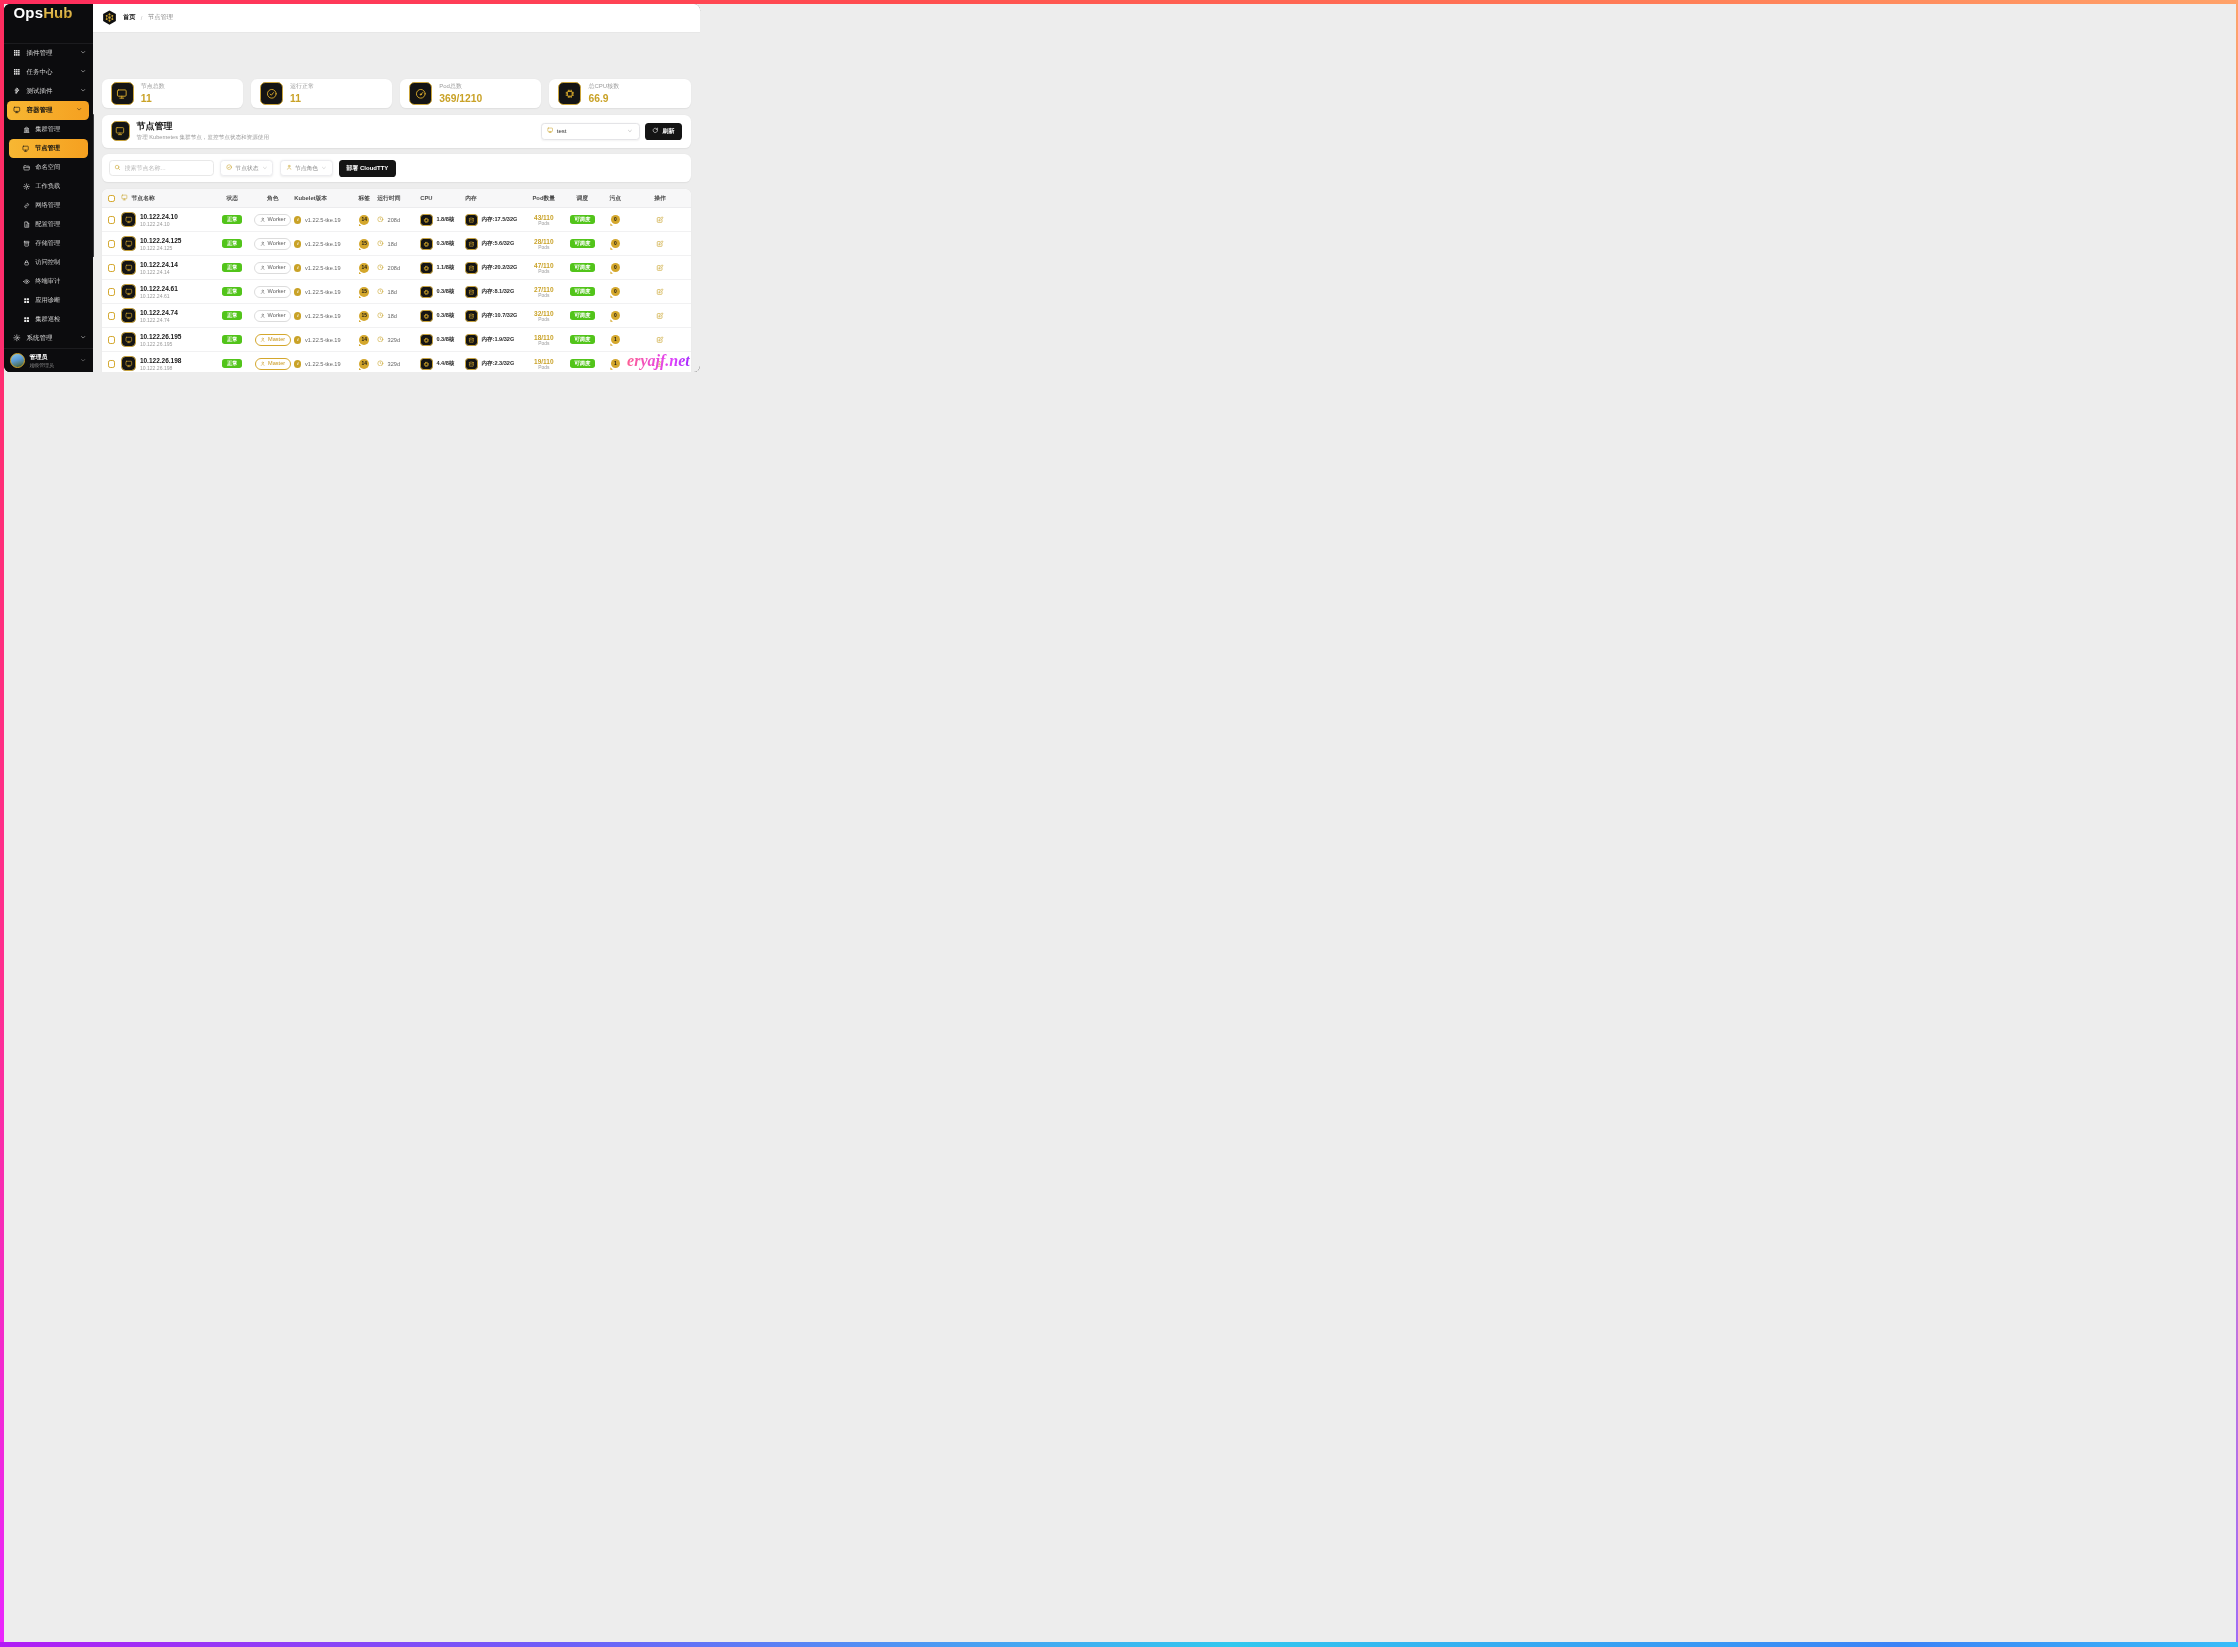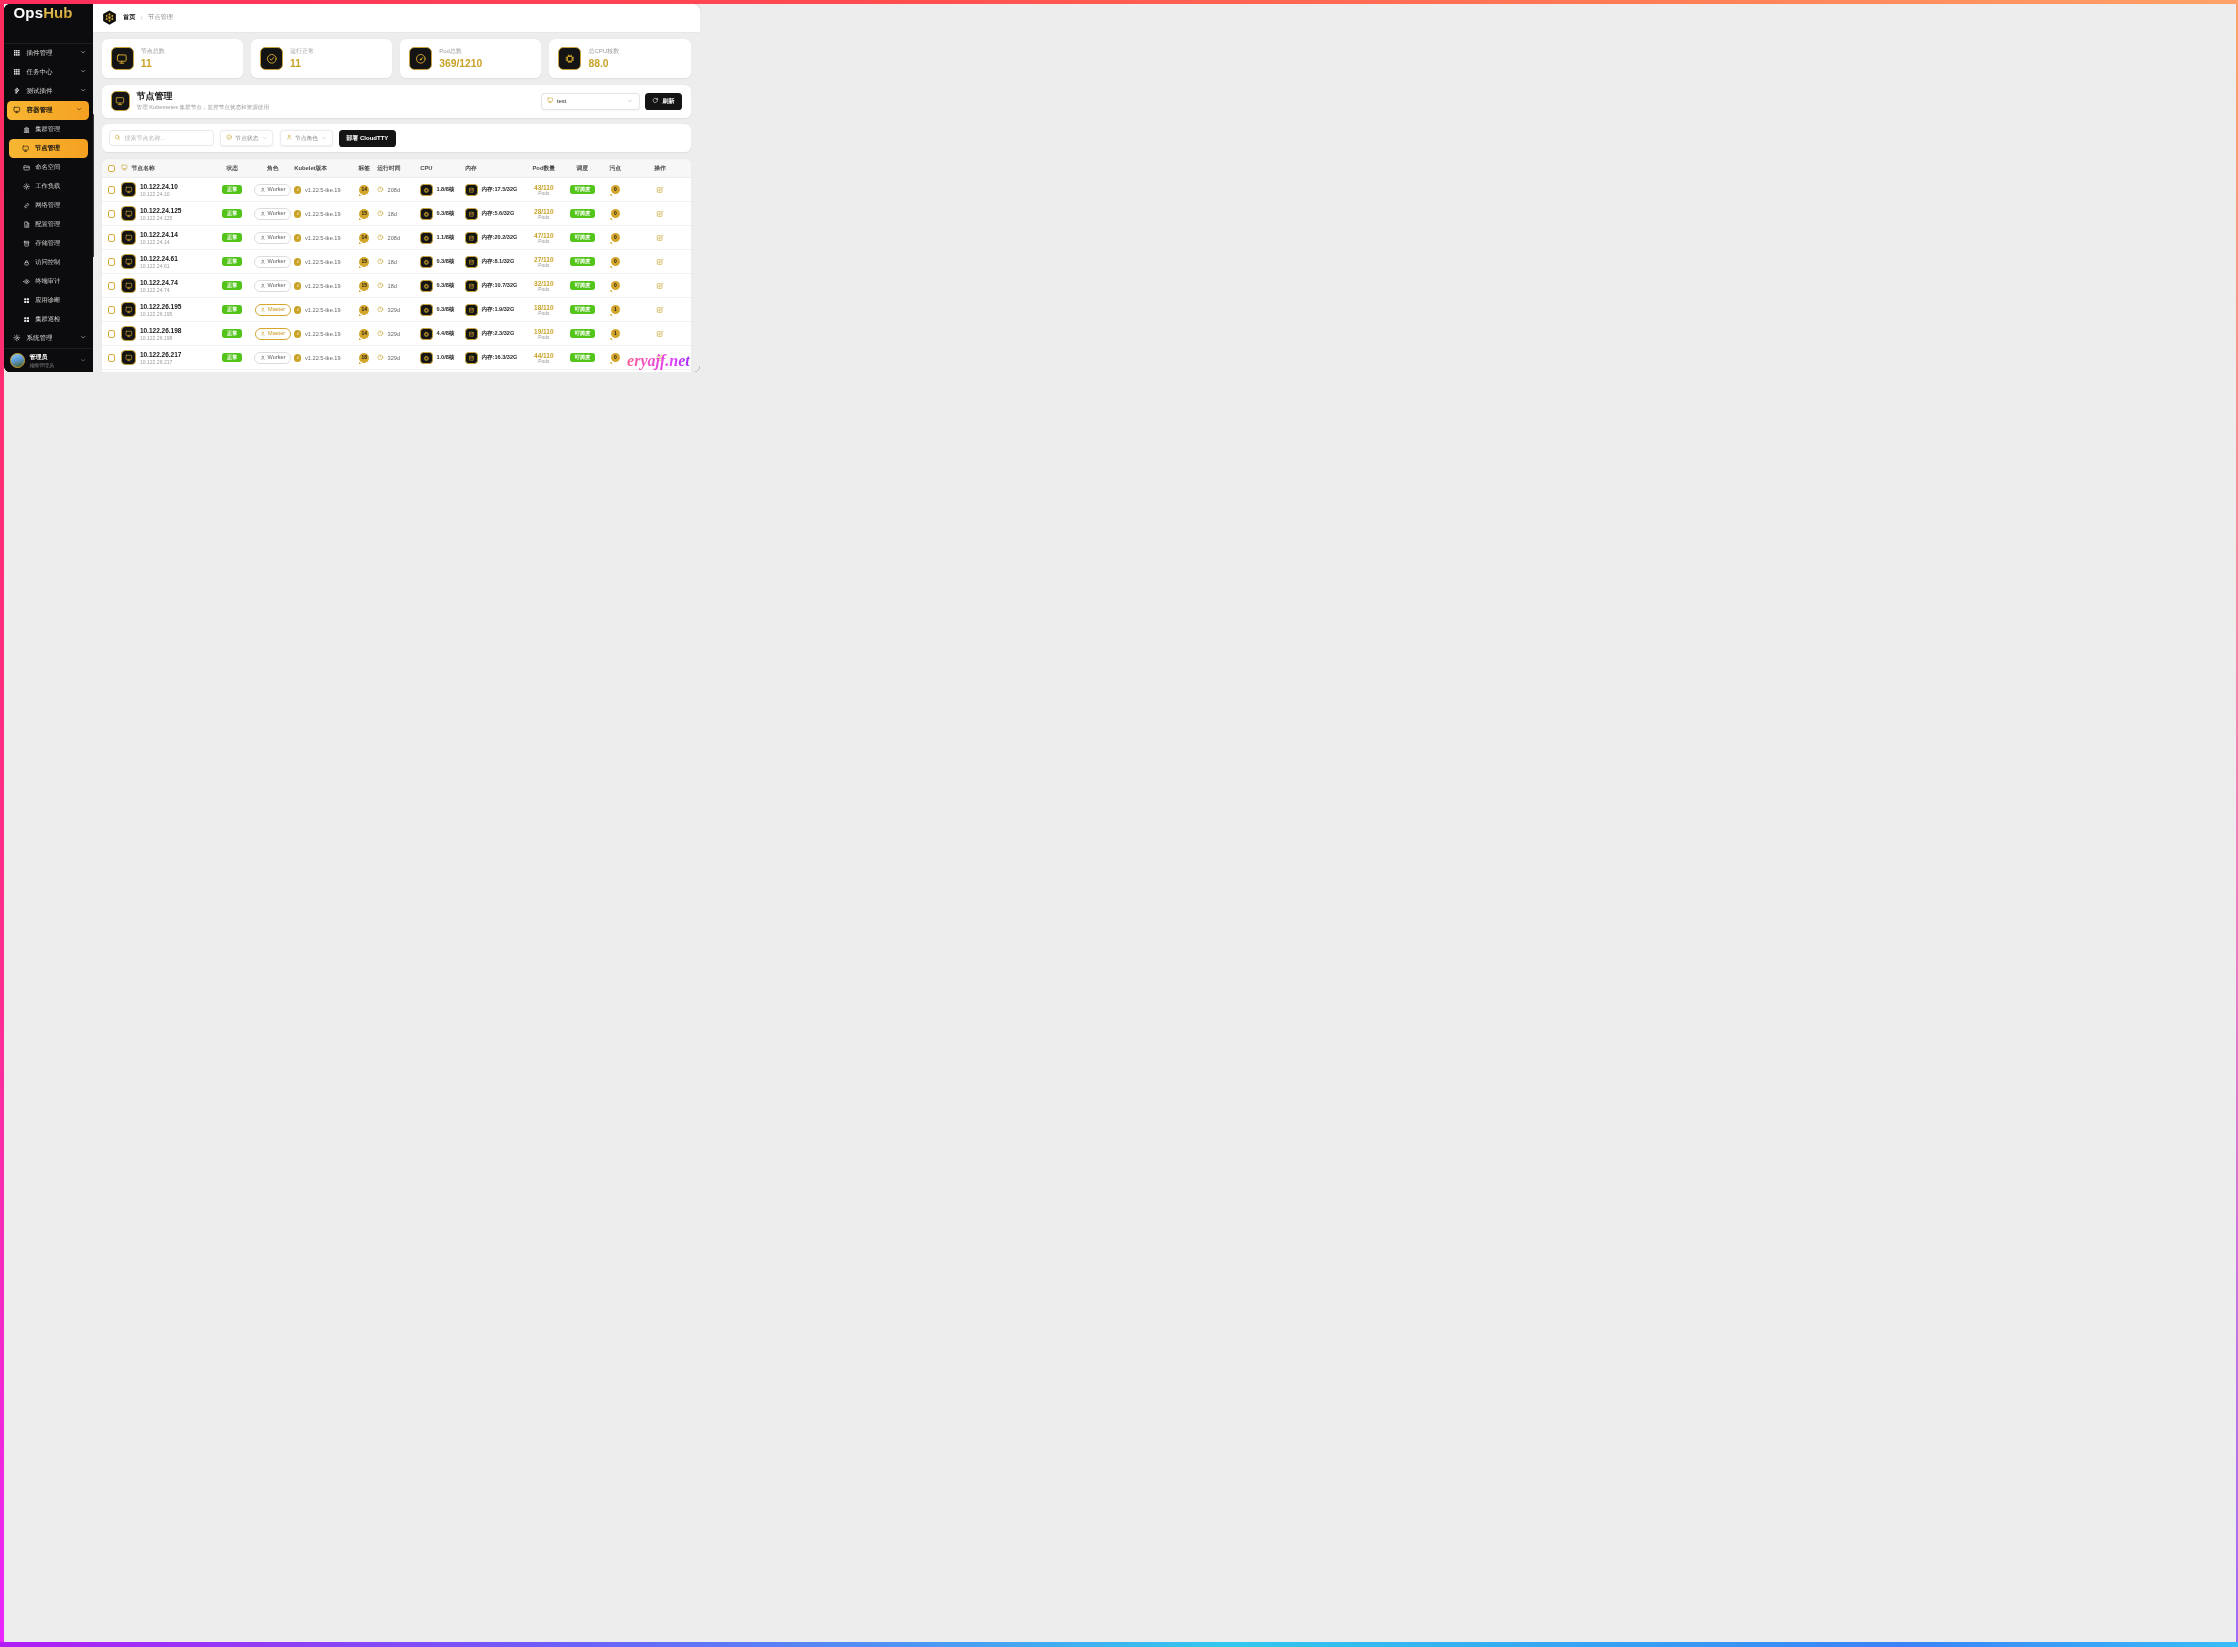--- a/index.html
+++ b/index.html
@@ -36,21 +36,21 @@
   
   .main{flex:1;height:100%;background:#ededed;position:relative;overflow:hidden;}
   .topbar{height:29px;background:#fff;border-bottom:0.4px solid #e7e7e7;display:flex;align-items:center;gap:5.4px;padding:0 9.9px;}
   .bc-home{font-size:6.3px;font-weight:700;color:#141414;cursor:pointer;}
   .bc-sep{font-size:5.8px;color:#c0c0c0;}
   .bc-cur{font-size:6.3px;color:#8a8a8a;}
   .scrollthumb{position:absolute;left:0;top:110px;width:1.8px;height:143px;background:#3a3a3e;border-radius:0.9px;z-index:5;}
 
   .content{padding:6.3px 9px 0 9px;}
   .stats{display:flex;gap:8px;}
-  .scard{flex:1;background:#fff;border-radius:6.3px;box-shadow:0 0.4px 1.3px rgba(0,0,0,.06);padding:7.6px 9px;display:flex;align-items:center;gap:7.2px;height:39px;}
+  .scard{flex:1;background:#fff;border-radius:6.3px;box-shadow:0 0.4px 1.3px rgba(0,0,0,.06);padding:7.6px 9px;display:flex;align-items:center;gap:7.2px;height:29px;margin-top:40px;}
   .bicon{background:#141414;border:0.7px solid #caa43b;border-radius:5.4px;color:#d4a72c;display:flex;align-items:center;justify-content:center;flex-shrink:0;}
   .bicon.lg{width:23px;height:23px;}
   .bicon.md{width:19.7px;height:19.7px;}
   .bicon.sm{width:15px;height:15px;border-radius:4.5px;}
   .bicon.xs{width:12.5px;height:12.5px;border-radius:3.6px;border-width:0.4px;}
   .slabel{font-size:6px;color:#9a9a9a;}
   .svalue{font-size:10.3px;font-weight:800;color:#c9a227;margin-top:2.2px;}
 
   .phead{margin-top:6.7px;background:#fff;border-radius:6.3px;box-shadow:0 0.4px 1.3px rgba(0,0,0,.06);padding:6.3px 9px;display:flex;align-items:center;gap:6.3px;height:33px;}
   .ptitle{font-size:9px;font-weight:800;color:#141414;}
@@ -354,21 +354,21 @@
           </div>
           <div class="scard">
             <span class="bicon lg">
               <svg class="ic" width="11.6" height="11.6" viewBox="0 0 24 24" fill="none" stroke="currentColor" stroke-width="2" stroke-linecap="round" stroke-linejoin="round">
                 <rect x="7" y="7" width="10" height="10" rx="2"></rect>
                 <path d="M9 7V4.5M12 7V4.5M15 7V4.5M9 19.5V17M12 19.5V17M15 19.5V17M7 9H4.5M7 12H4.5M7 15H4.5M19.5 9H17M19.5 12H17M19.5 15H17"></path>
               </svg>
             </span>
             <div>
               <div class="slabel">总CPU核数</div>
-              <div class="svalue">88.0</div>
+              <div class="svalue">66.9</div>
             </div>
           </div>
         </div>
 
       <div class="phead">
         <span class="bicon md" id="ph-icon">
             <svg class="ic" width="9.9" height="9.9" viewBox="0 0 24 24" fill="none" stroke="currentColor" stroke-width="2" stroke-linecap="round" stroke-linejoin="round">
               <rect x="3" y="4" width="18" height="13" rx="2"></rect>
               <path d="M8 21h8M12 17v4"></path>
             </svg>

